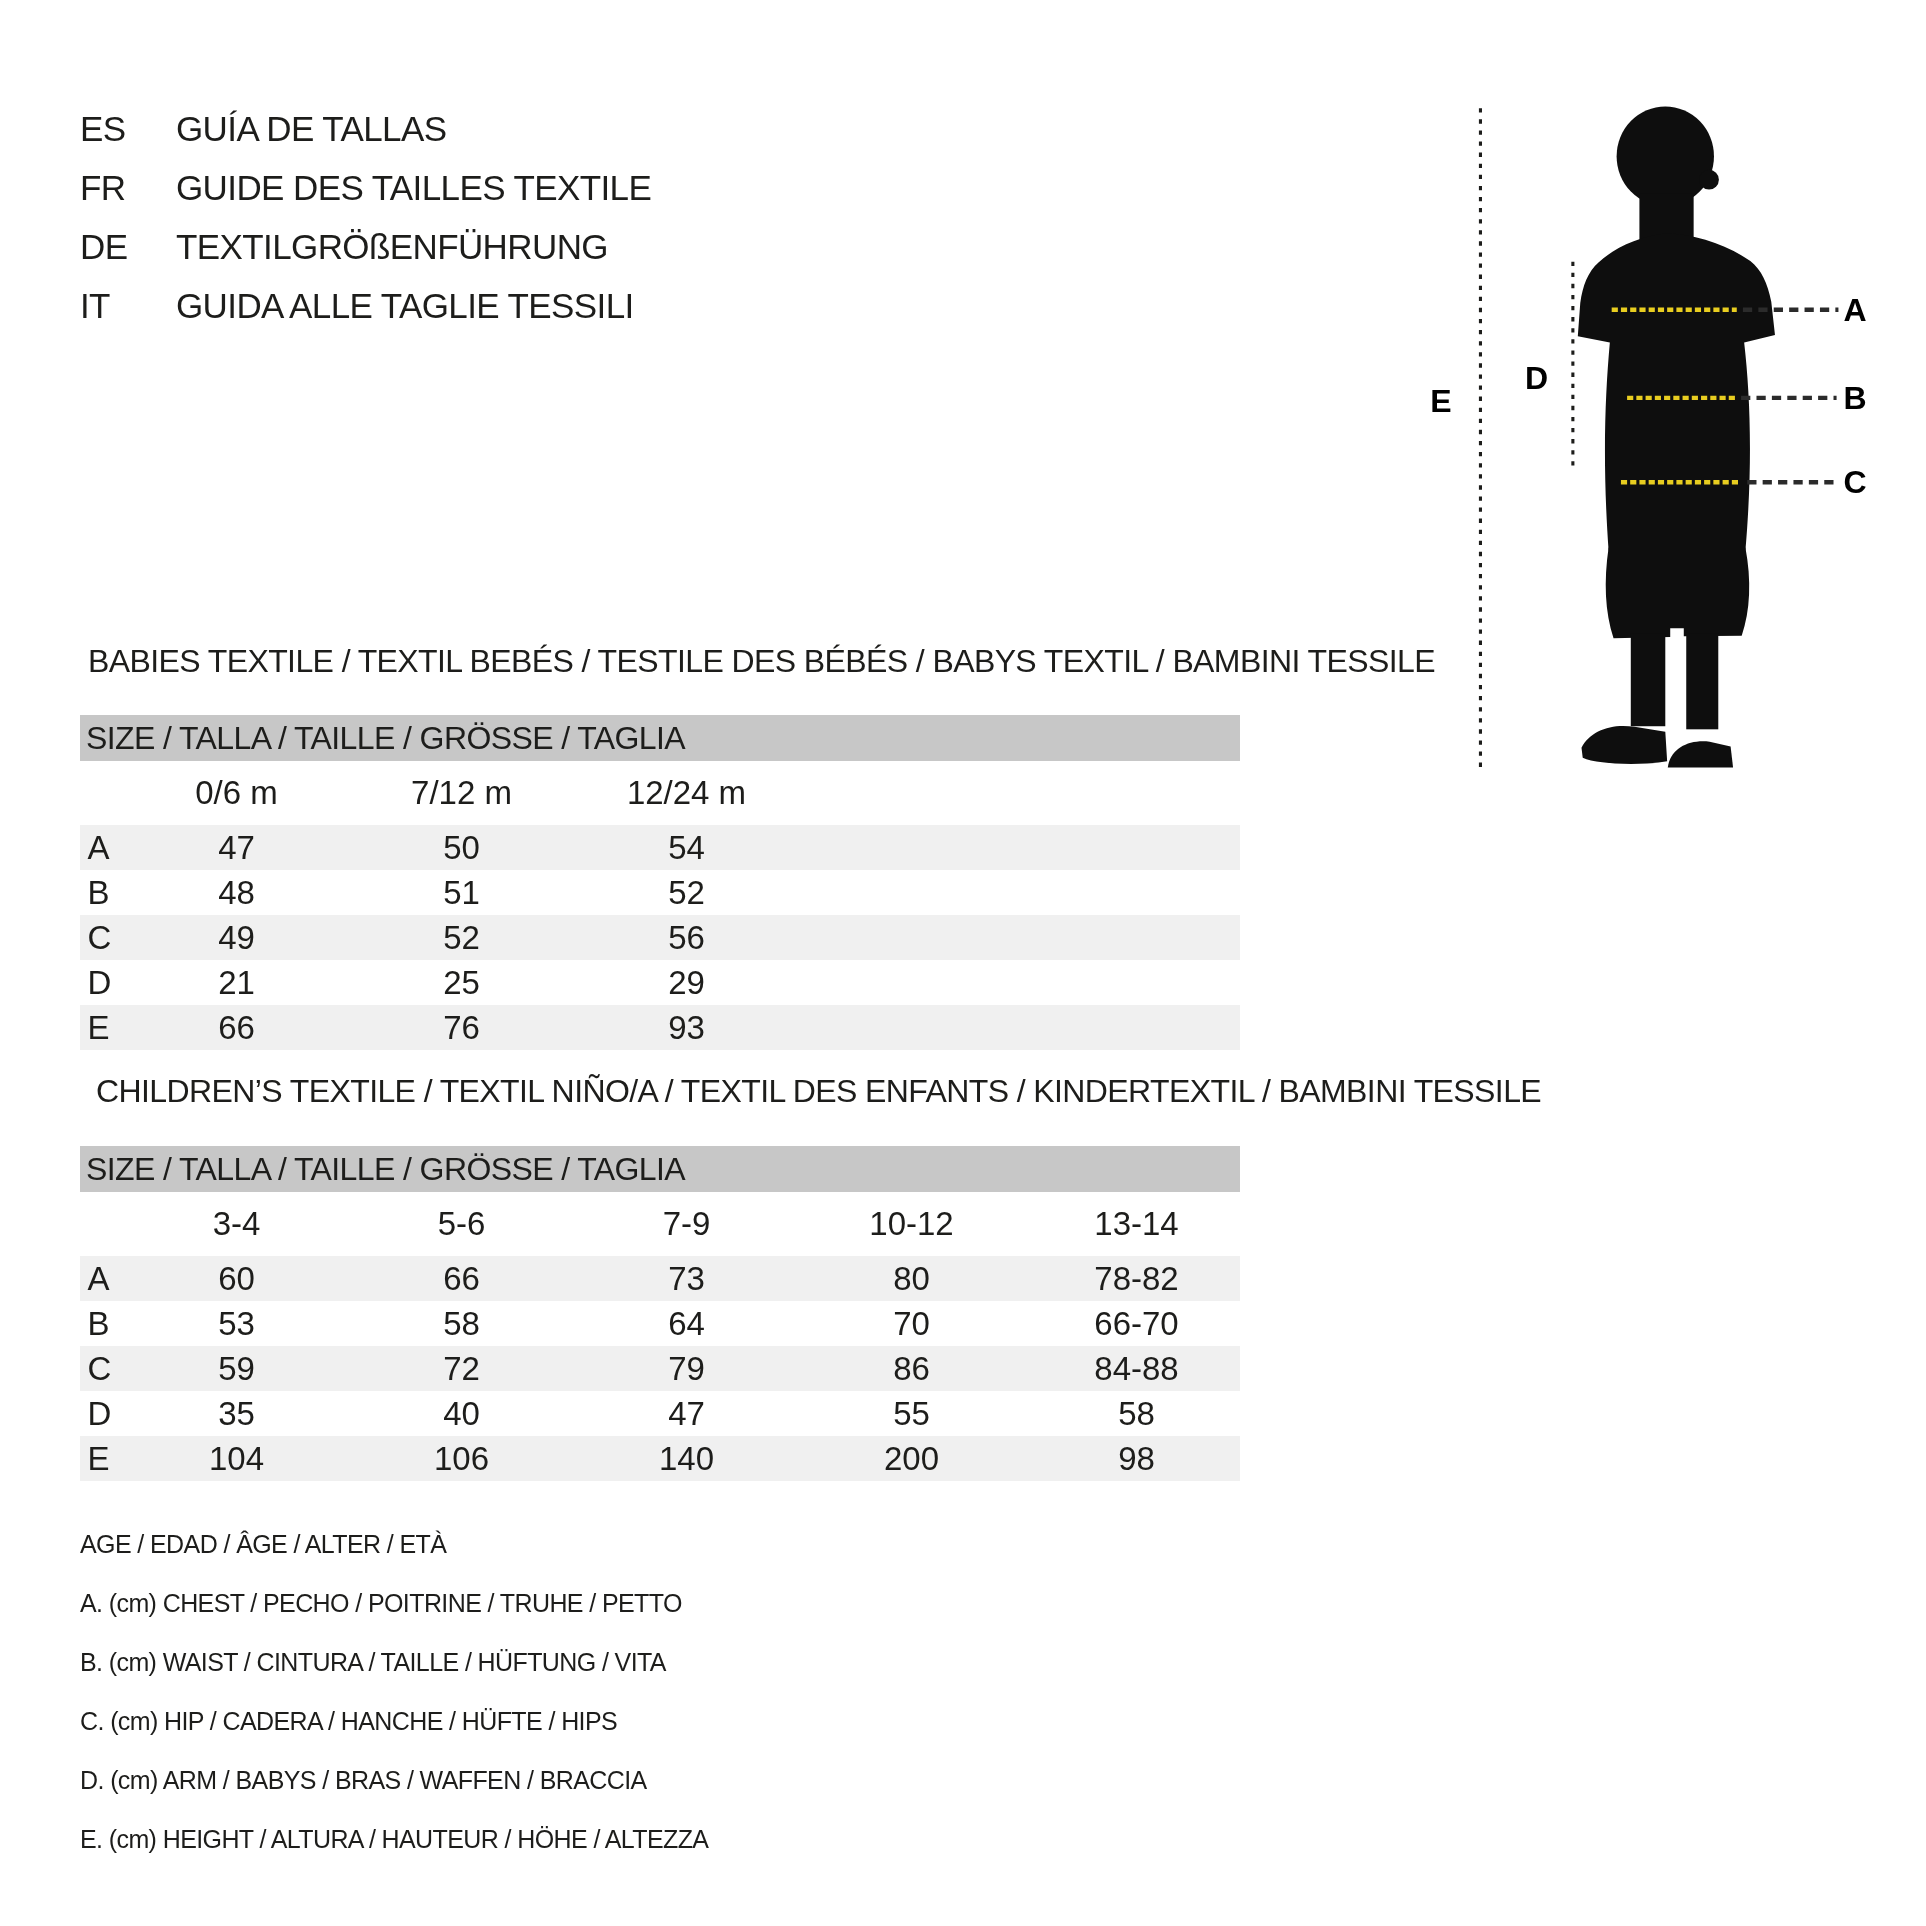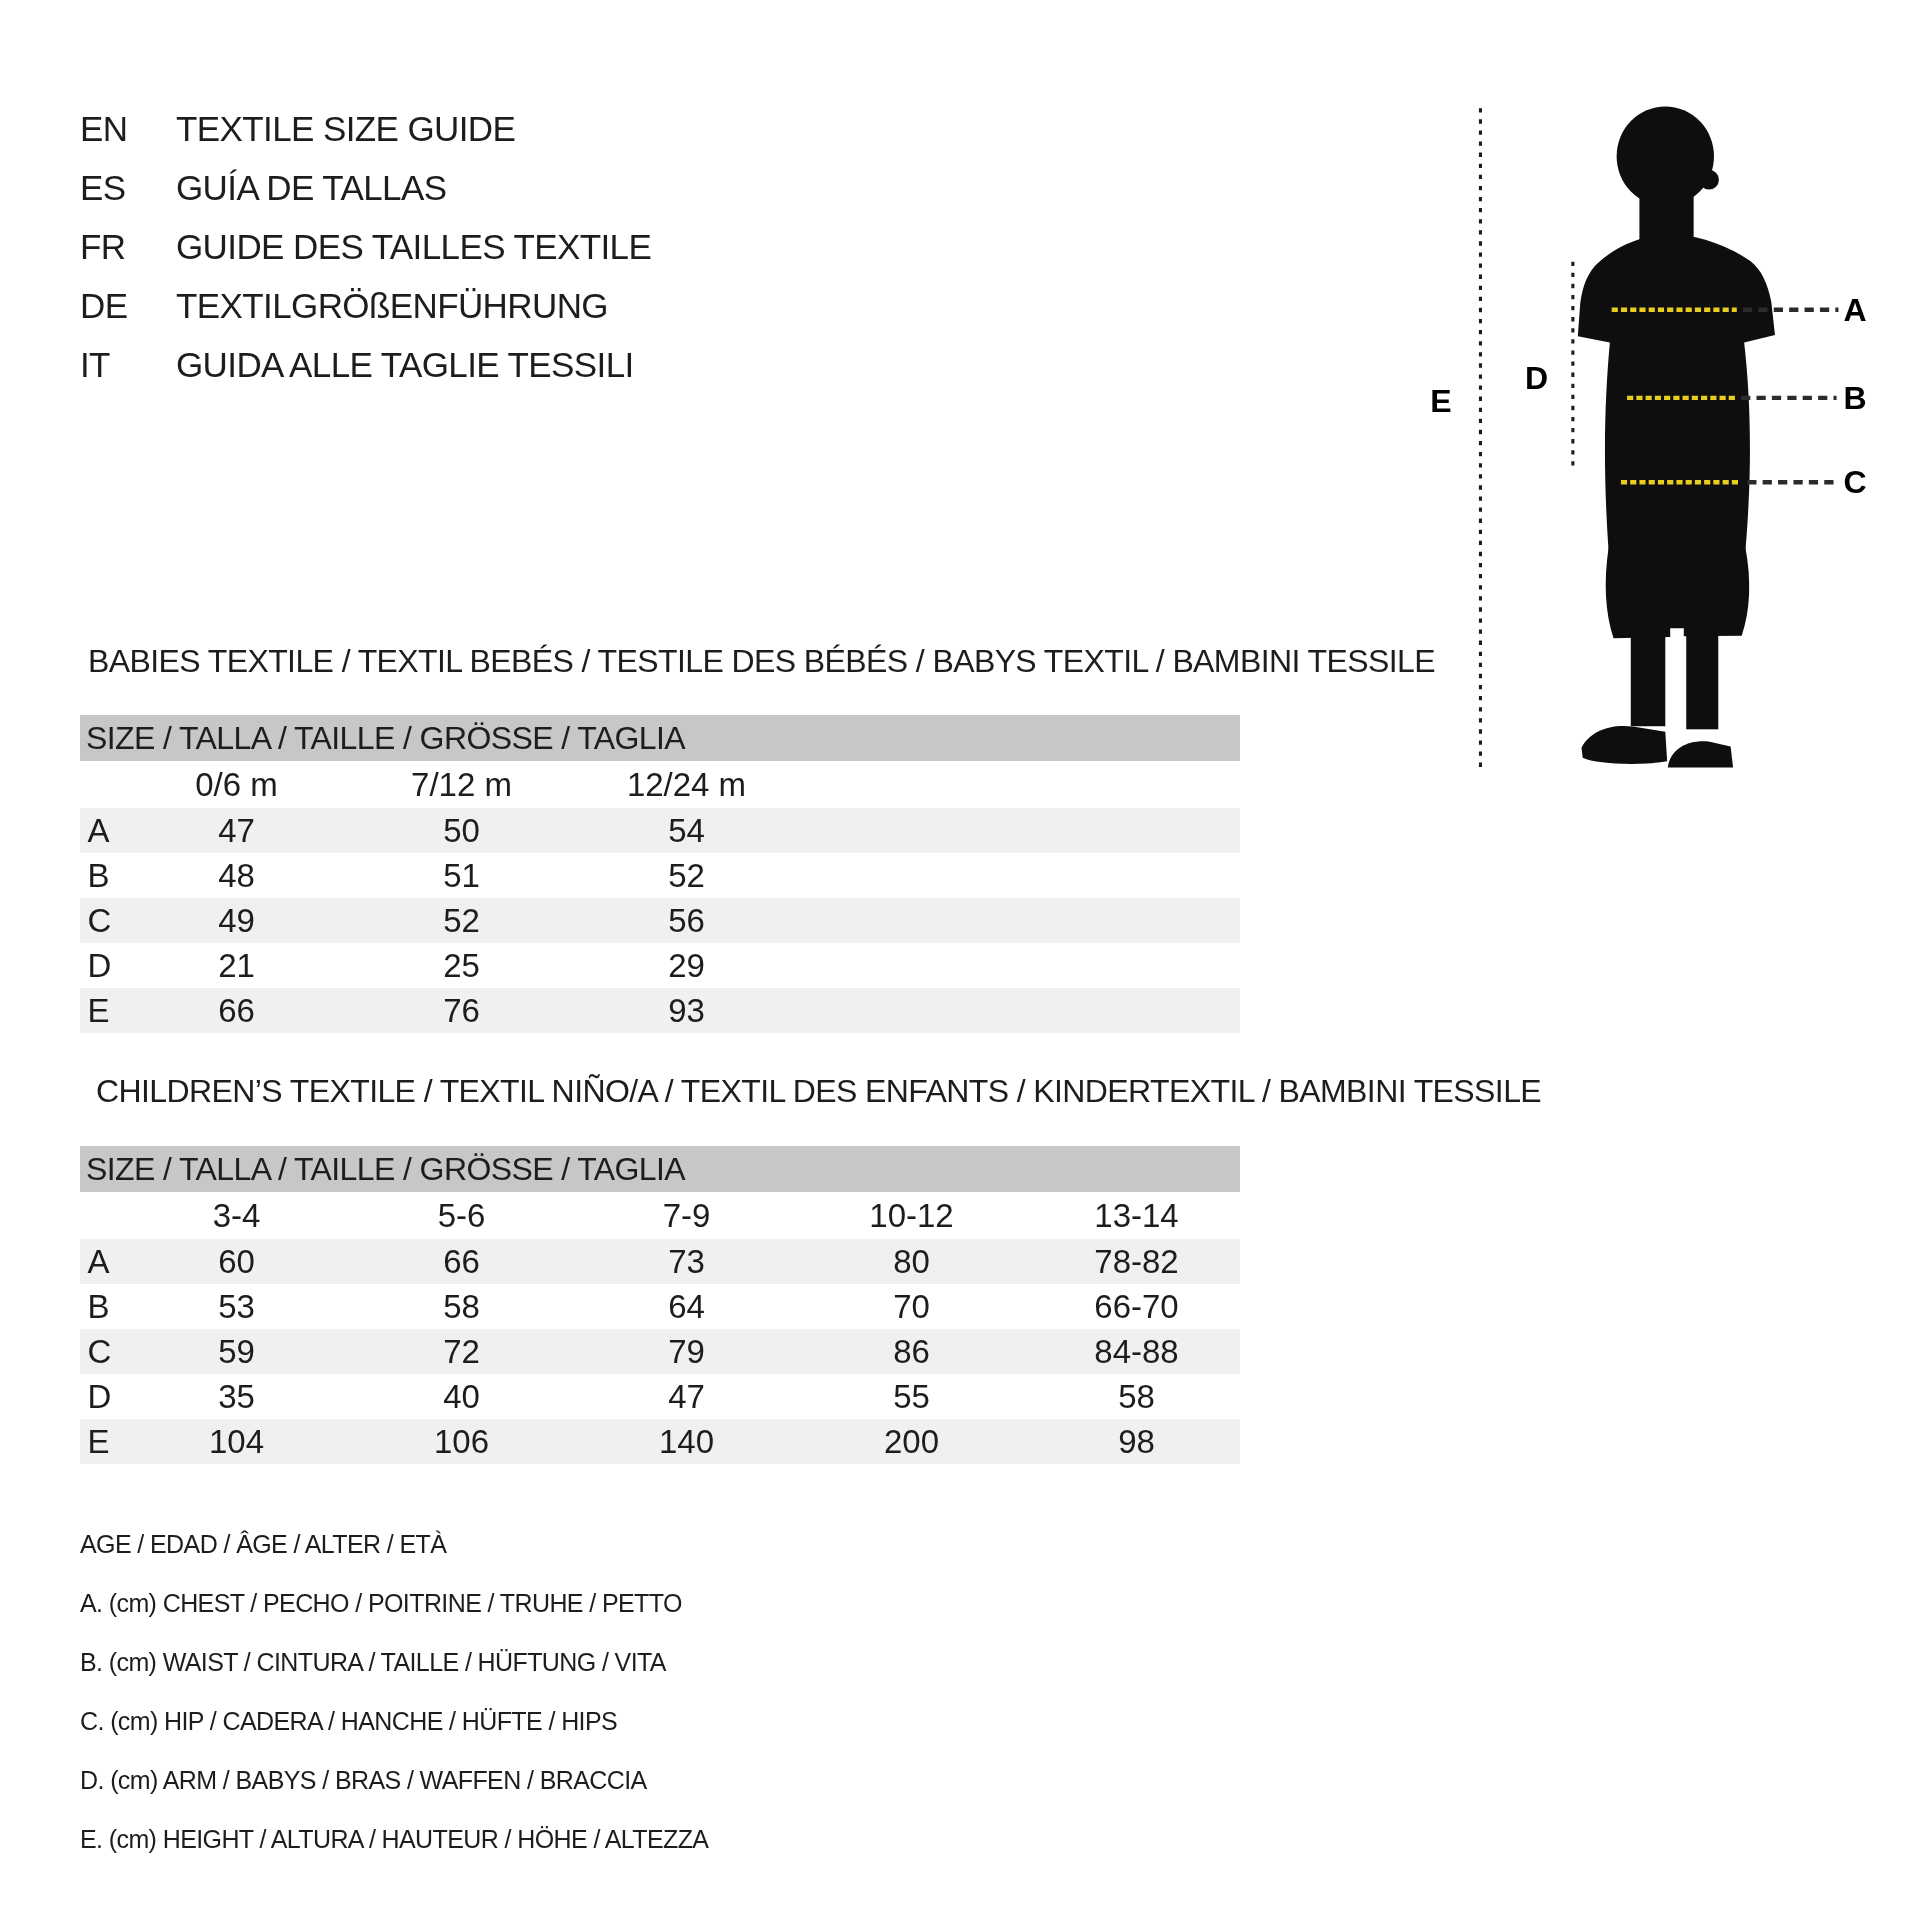--- a/index.html
+++ b/index.html
@@ -20,42 +20,38 @@
   
   .section-heading{font-size:32px;letter-spacing:-0.6px;white-space:nowrap;line-height:39px;margin-left:8px;}
 
   
   .size-table{left:80px;width:1160px;}
   .tbar{height:46px;background:#c7c7c7;display:flex;align-items:center;
         font-size:32px;letter-spacing:-0.6px;padding-left:6px;box-sizing:border-box;}
   .trow{display:grid;align-items:center;font-size:33px;height:45px;}
   .cols3{grid-template-columns:44px repeat(3,225px);}
   .cols5{grid-template-columns:44px repeat(5,225px);}
-  .trow.agerow{height:47px;}
+  .trow.agerow{height:64px;}
   .trow.striped{background:#f0f0f0;}
   .rlabel{padding-left:7.4px;}
   .cval{text-align:center;}
 
   
   .legend-block{left:80px;top:1515px;}
   .legend-line{height:59px;display:flex;align-items:center;font-size:25px;
                letter-spacing:-0.6px;white-space:nowrap;}
 
   
   .figure-wrap{left:1399px;top:99px;width:487px;height:687px;}
   .measure-label{font-weight:bold;font-size:52px;}
 </style>
 </head>
 <body>
 
 <div class="abs lang-block">
-  <div class="lang-row">
-    <span class="lang-code">EN</span>
-    <span class="lang-title">TEXTILE SIZE GUIDE</span>
-  </div>
   <div class="lang-row">
     <span class="lang-code">ES</span>
     <span class="lang-title">GUÍA DE TALLAS</span>
   </div>
   <div class="lang-row">
     <span class="lang-code">FR</span>
     <span class="lang-title">GUIDE DES TAILLES TEXTILE</span>
   </div>
   <div class="lang-row">
     <span class="lang-code">DE</span>

